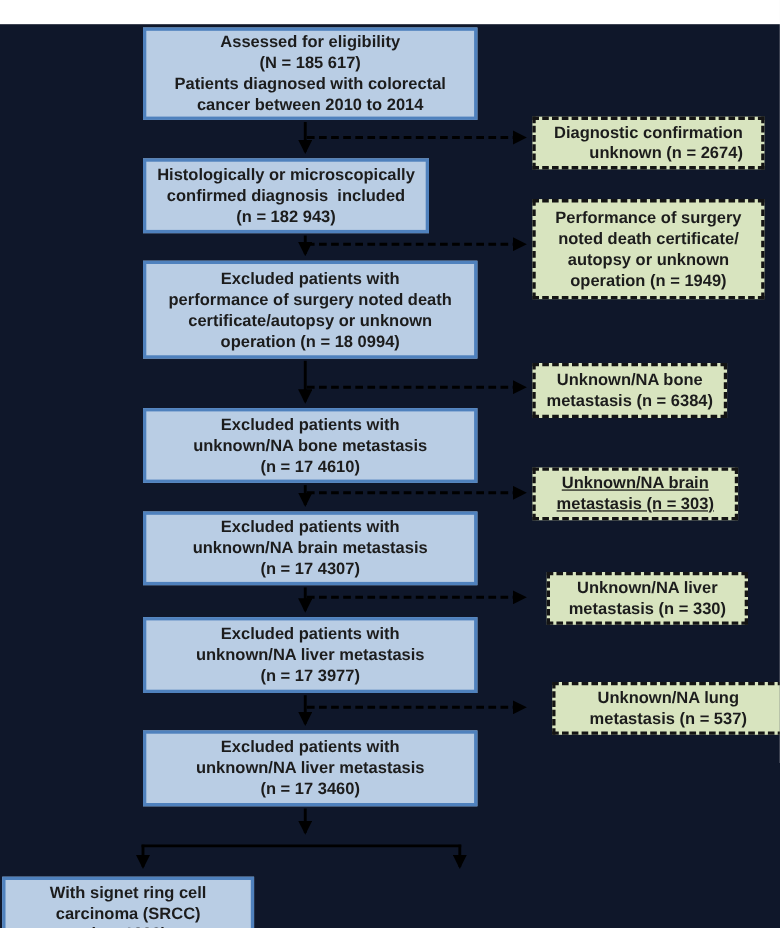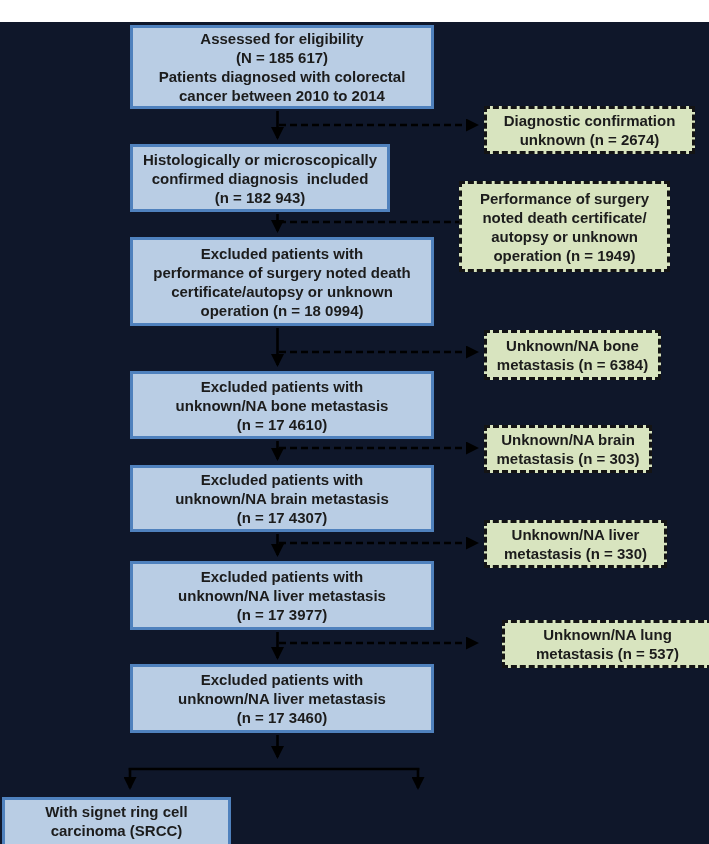--- a/index.html
+++ b/index.html
@@ -110,39 +110,39 @@
     <span class="txt">Excluded patients with
 unknown/NA liver metastasis
 (n = 17 3977)</span>
   </div>
   <div class="box blue" style="left:130px; top:642px; width:304px; height:69px;">
     <span class="txt">Excluded patients with
 unknown/NA liver metastasis
 (n = 17 3460)</span>
   </div>
 
-  <div class="box green" style="left:484px; top:84px;  width:211px; height:48px;">
+  <div class="box green" style="left:484px; top:84px;  width:211px; height:48px;text-align:right;">
     <span class="txt">Diagnostic confirmation
 unknown (n = 2674)</span>
   </div>
-  <div class="box green" style="left:459px; top:159px; width:211px; height:91px;">
+  <div class="box green" style="left:484px; top:159px; width:211px; height:91px;">
     <span class="txt">Performance of surgery
 noted death certificate/
 autopsy or unknown
 operation (n = 1949)</span>
   </div>
   <div class="box green" style="left:484px; top:308px; width:177px; height:50px;">
     <span class="txt">Unknown/NA bone
 metastasis (n = 6384)</span>
   </div>
-  <div class="box green" style="left:484px; top:403px; width:168px; height:48px;">
+  <div class="box green" style="left:484px; top:403px; width:187px; height:48px;text-decoration:underline;">
     <span class="txt">Unknown/NA brain
 metastasis (n = 303)</span>
   </div>
-  <div class="box green" style="left:484px; top:498px; width:183px; height:48px;">
+  <div class="box green" style="left:497px; top:498px; width:183px; height:48px;">
     <span class="txt">Unknown/NA liver
 metastasis (n = 330)</span>
   </div>
   <div class="box green" style="left:502px; top:598px; width:211px; height:48px;">
     <span class="txt">Unknown/NA lung
 metastasis (n = 537)</span>
   </div>
 
   <div class="box blue" style="left:2px;   top:775px; width:229px; height:66px;">
     <span class="txt">With signet ring cell

